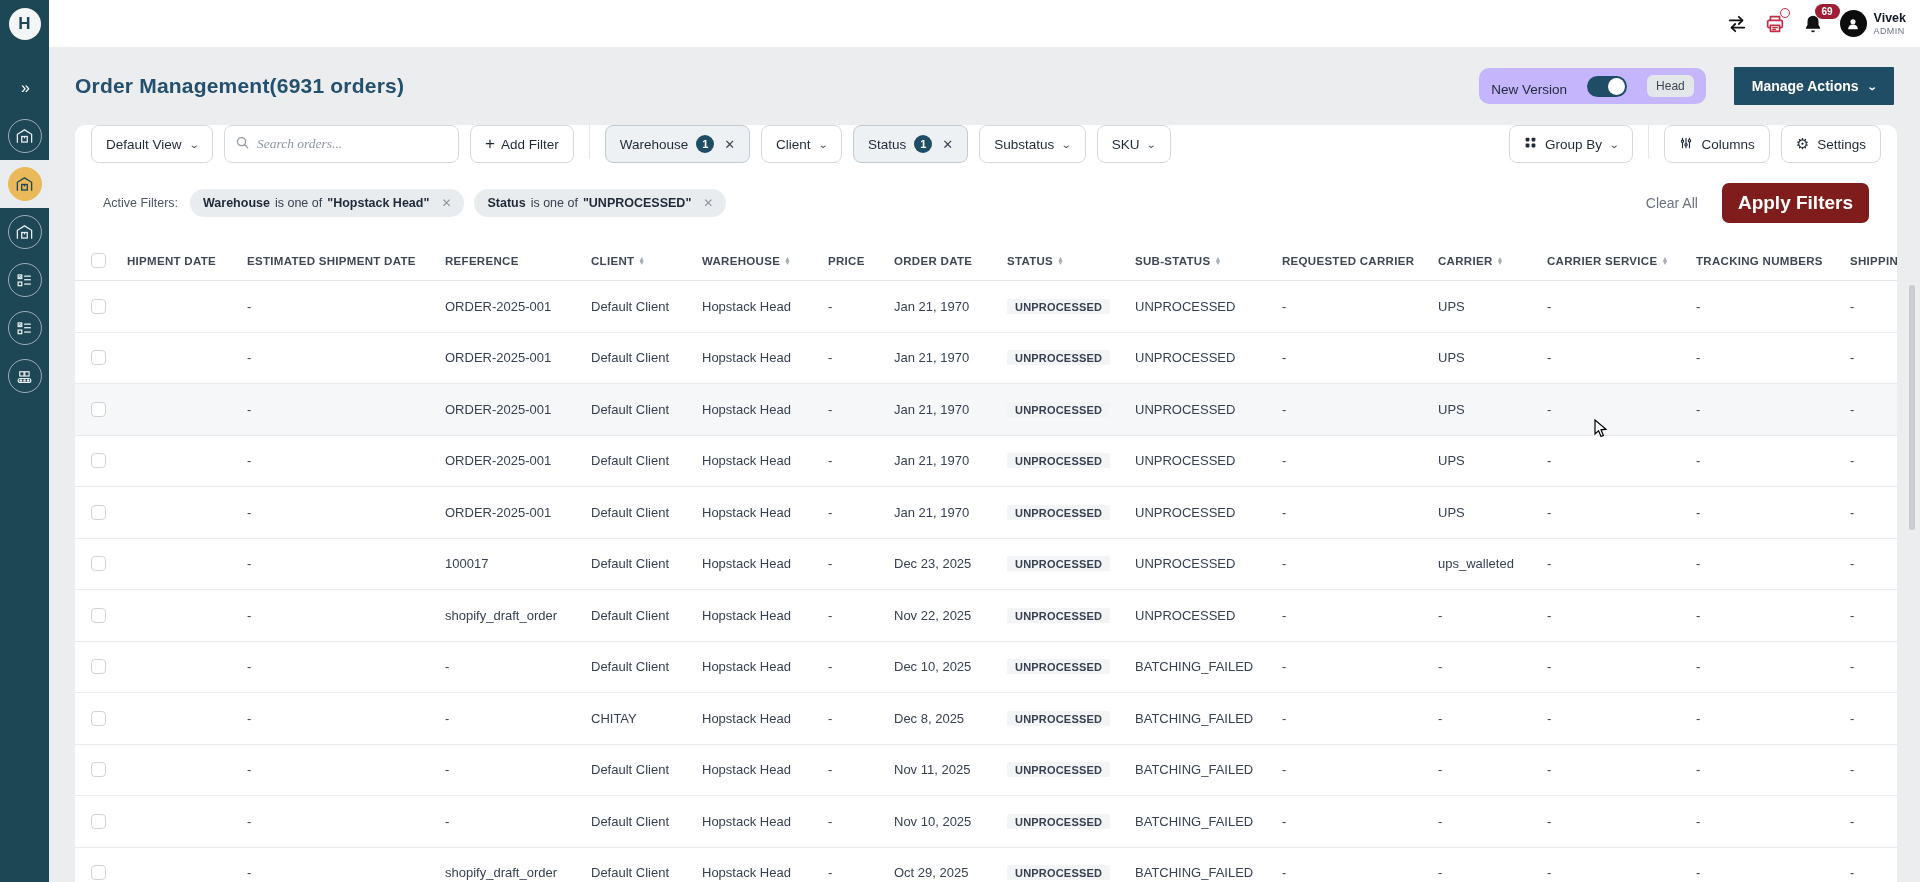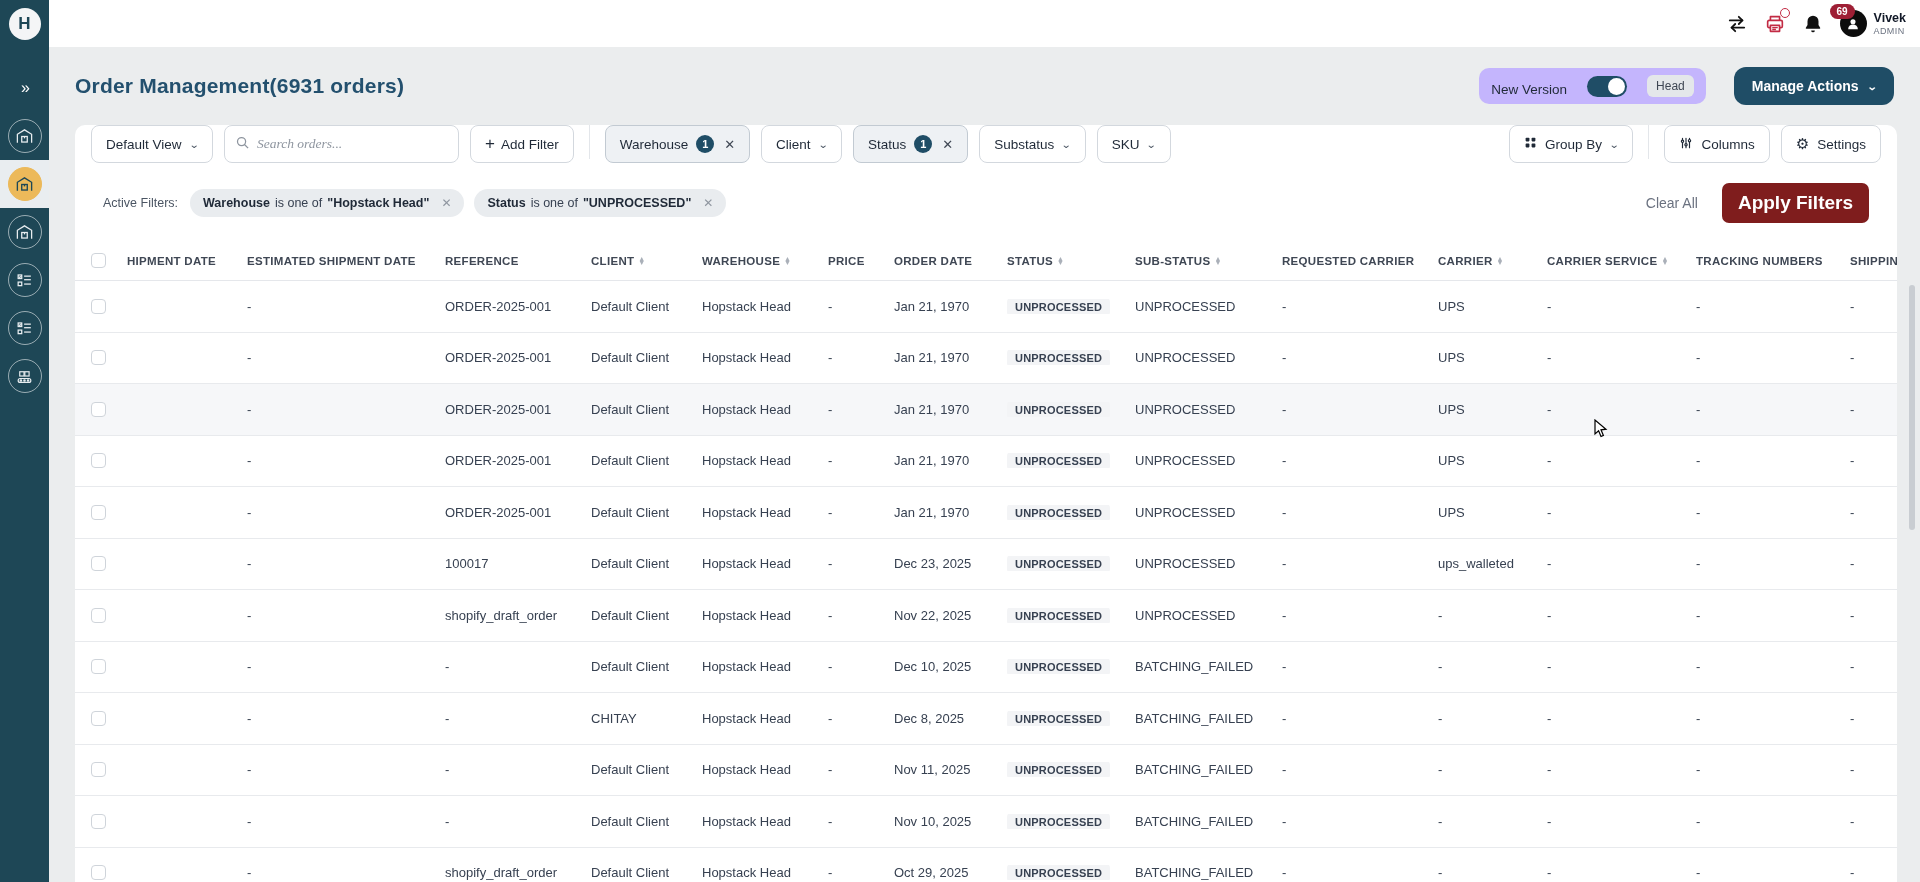--- a/index.html
+++ b/index.html
@@ -20,41 +20,41 @@
   .icon-circle { width:34px; height:34px; border-radius:50%; border:1px solid rgba(255,255,255,.55);
     display:flex; align-items:center; justify-content:center; }
   .nav-item.active .icon-circle { background:#ecb95a; border-color:#ecb95a; }
   .icon-circle svg { stroke:#e8edf0; }
   .nav-item.active .icon-circle svg { stroke:#1e4756; }
 
   
   .topbar { position:absolute; left:49px; top:0; width:1871px; height:47px; background:#fff; z-index:10;
     display:flex; align-items:center; justify-content:flex-end; padding-right:14px; gap:16px; }
   .tb-icon { display:flex; align-items:center; justify-content:center; cursor:pointer; position:relative; }
-  .bell-badge { position:absolute; top:-9px; left:28px; background:#9e1f35; color:#fff; font-size:10px;
+  .bell-badge { position:absolute; top:-9px; left:13px; background:#9e1f35; color:#fff; font-size:10px;
     font-weight:bold; border-radius:9px; padding:2px 7px; }
   .printer-badge { position:absolute; top:-5px; right:-4px; width:10px; height:10px; border:1.5px solid #c22b44;
     border-radius:50%; background:#fff; }
   .user { display:flex; align-items:center; gap:7px; cursor:pointer; }
   .avatar { width:27px; height:27px; border-radius:50%; background:#0c0c0c; display:flex; align-items:center; justify-content:center; }
   .user-name { font-size:12.5px; color:#111827; font-weight:600; line-height:1.15; }
   .user-role { font-size:9px; color:#6b7280; letter-spacing:.4px; }
 
   
   .page-head { position:absolute; left:49px; top:47px; width:1871px; height:78px;
     display:flex; align-items:center; justify-content:space-between; padding:0 26px; }
   .page-title { font-size:21px; font-weight:bold; color:#23506e; letter-spacing:.2px; }
   .head-right { display:flex; align-items:center; gap:28px; }
   .nv-group { background:#c4b5fd; border-radius:10px; padding:7px 12px; display:flex; align-items:flex-end; gap:20px; }
   .nv-label { font-size:13.5px; color:#1f2937; }
   .toggle { width:40px; height:21px; border-radius:11px; background:#1f4d66; position:relative; cursor:pointer; }
   .toggle .knob { position:absolute; right:2px; top:2px; width:17px; height:17px; border-radius:50%; background:#fff; }
   .beta { background:#e4e7ea; color:#3f4754; font-size:12px; padding:4px 9px; border-radius:6px; }
   .manage-btn { background:#1f4d66; color:#fff; border:none; font-family:inherit; font-size:14px; font-weight:bold;
-    border-radius:12px; padding:11px 18px; display:flex; align-items:center; gap:9px; cursor:pointer; }
+    border-radius:1px; padding:11px 18px; display:flex; align-items:center; gap:9px; cursor:pointer; }
 
   
   .card { position:absolute; left:75px; top:125px; width:1822px; height:757px; background:#fff;
     border-radius:10px 10px 0 0; overflow:hidden; }
 
   .filter-row { height:62px; padding:0 16px; display:flex; align-items:flex-start; gap:11px; }
   .btn { background:#fff; border:1px solid #d3d8de; border-radius:8px; height:38px; padding:0 14px;
     font-family:inherit; font-size:13.5px; color:#1f2937; display:flex; align-items:center; gap:8px; cursor:pointer; white-space:nowrap; }
   .search-box { width:235px; height:38px; border:1px solid #d3d8de; border-radius:8px; display:flex;
     align-items:center; padding:0 10px; gap:7px; }

